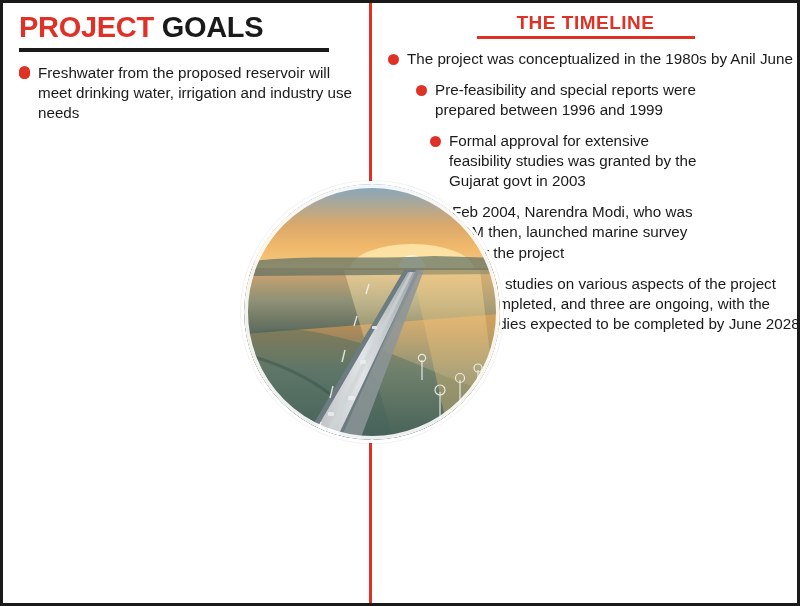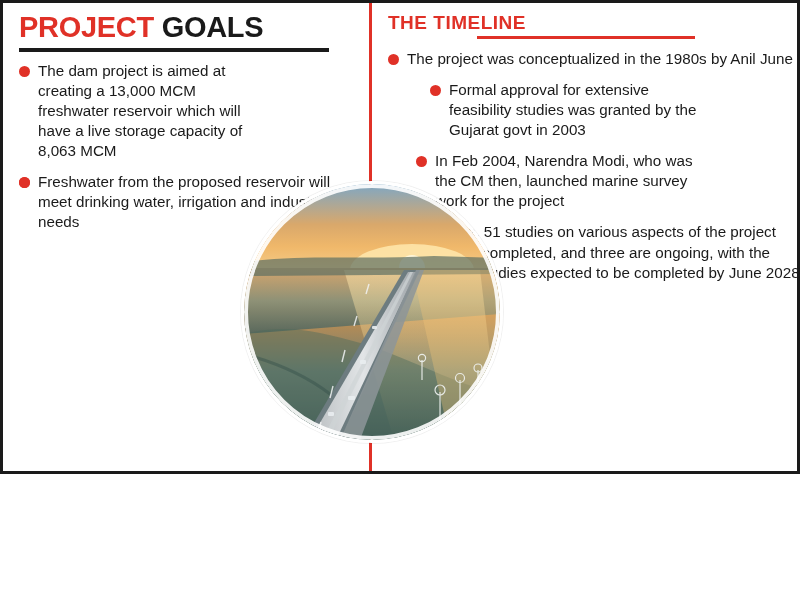--- a/index.html
+++ b/index.html
@@ -9,21 +9,21 @@
   body {
     width: 800px;
     height: 606px;
     background: #ffffff;
     font-family: "Liberation Sans", sans-serif;
     overflow: hidden;
   }
   .infographic {
     position: relative;
     width: 800px;
-    height: 474px;
+    height: 606px;
     box-sizing: border-box;
     border: 3px solid #1a1a1a;
     background: #ffffff;
     overflow: hidden;
   }
   .divider {
     position: absolute;
     top: 0;
     bottom: 0;
     left: 366px;
@@ -62,21 +62,21 @@
   .heading-left .hl-dark {
     color: #1a1a1a;
   }
   .heading-underline {
     height: 4px;
     background: #1a1a1a;
     width: 310px;
     margin-bottom: 9px;
   }
   .heading-right {
-    text-align: left;
+    text-align: center;
     color: #e03127;
     font-size: 19px;
     font-weight: bold;
     letter-spacing: 0.5px;
     line-height: 1;
     margin-bottom: 4px;
   }
   .heading-right-underline {
     height: 3px;
     background: #e03127;
@@ -146,21 +146,20 @@
   <div class="col col-left">
     <div class="heading-left">
       <span class="hl-red">PROJECT</span>
       <span class="hl-dark">GOALS</span>
     </div>
     <div class="heading-underline"></div>
 
 
     <div class="item wrap-left-2">
       <span class="dot"></span>
-      <span>The dam project is aimed at creating a 13,000 MCM freshwater reservoir which will have a live storage capacity of 8,063 MCM</span>
     </div>
 
     <div class="item wrap-left-3">
       <span class="dot"></span>
     </div>
 
     <div class="item wrap-left-4">
       <span class="dot"></span>
       <span>Freshwater from the proposed reservoir will meet drinking water, irrigation and industry use needs</span>
     </div>
@@ -169,20 +168,24 @@
   <div class="col col-right">
     <div class="heading-right">THE TIMELINE</div>
     <div class="heading-right-underline"></div>
 
     <div class="item indent-0 r-w1">
       <span class="dot"></span>
       <span>The project was conceptualized in the 1980s by Anil June</span>
     </div>
 
 
+    <div class="item indent-2 r-w3">
+      <span class="dot"></span>
+      <span>Pre-feasibility and special reports were prepared between 1996 and 1999</span>
+    </div>
 
     <div class="item indent-3 r-w4">
       <span class="dot"></span>
       <span>Formal approval for extensive feasibility studies was granted by the Gujarat govt in 2003</span>
     </div>
 
     <div class="item indent-4 r-w5">
       <span class="dot"></span>
       <span>In Feb 2004, Narendra Modi, who was the CM then, launched marine survey work for the project</span>
     </div>

